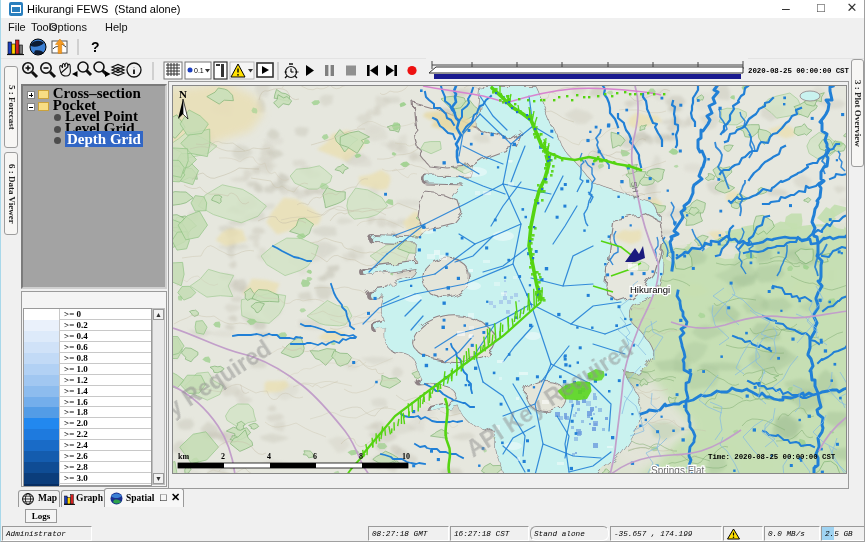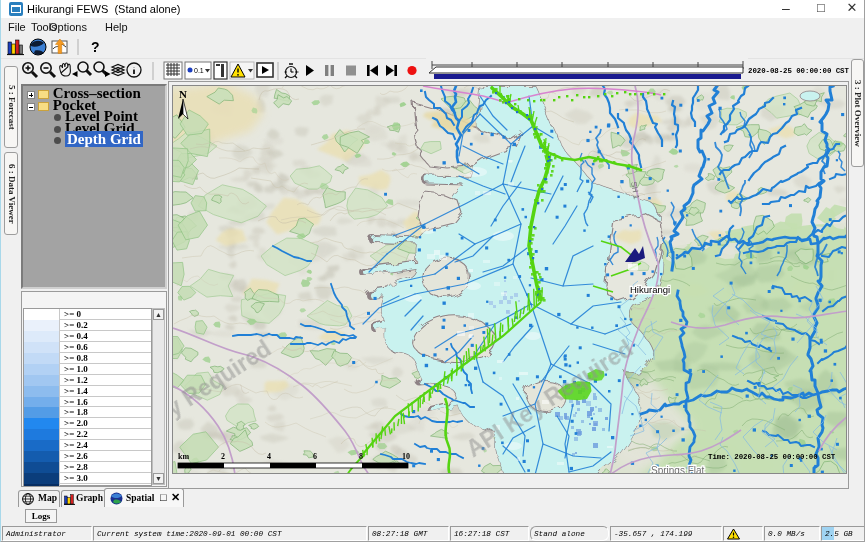--- a/index.html
+++ b/index.html
@@ -1878,21 +1878,20 @@
       <path d="M4,8 C7,7 10,8 11,10 C8,12 5,12 3,10 Z" fill="#2ea34d"></path>
     </svg>
   <span style="position:absolute;left:21px;top:4px">Spatial</span>
   <span style="position:absolute;left:55px;top:2px;font-size:11px;font-family:'Liberation Sans',sans-serif">□</span>
   <span style="position:absolute;left:66px;top:2px;font-size:11px;font-family:'Liberation Sans',sans-serif;font-weight:bold">✕</span>
 </div>
 <div id="logs">Logs</div>
 
 <div class="abs" id="status">
   <div class="scell" style="left:1px; width:90px;">Administrator</div>
-  <div class="scell" style="left:92px; width:274px;">Current system time:2020-09-01 00:00 CST</div>
   <div class="scell" style="left:367px; width:81px;">08:27:18 GMT</div>
   <div class="scell" style="left:449px; width:79px;">16:27:18 CST</div>
   <div class="scell" style="left:529px; width:79px;border-radius:6px;">Stand alone</div>
   <div class="scell" style="left:609px; width:112px;">-35.657 , 174.199</div>
   <div class="scell" style="left:722px; width:40px;"><svg width="13" height="12" style="margin-top:1px">
         <path d="M6.5,1 L12.5,11 L0.5,11 Z" fill="#ffe000" stroke="#000" stroke-width="1"></path>
         <line x1="6.5" y1="4.5" x2="6.5" y2="7.5" stroke="#000" stroke-width="1.2"></line>
         <circle cx="6.5" cy="9.3" r="0.8" fill="#000"></circle>
       </svg></div>
   <div class="scell" style="left:763px; width:56px;">0.0 MB/s</div>

